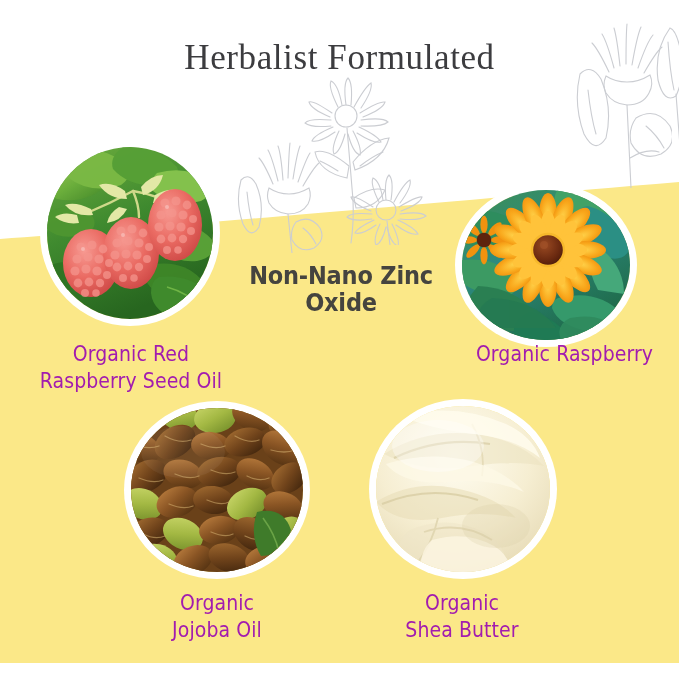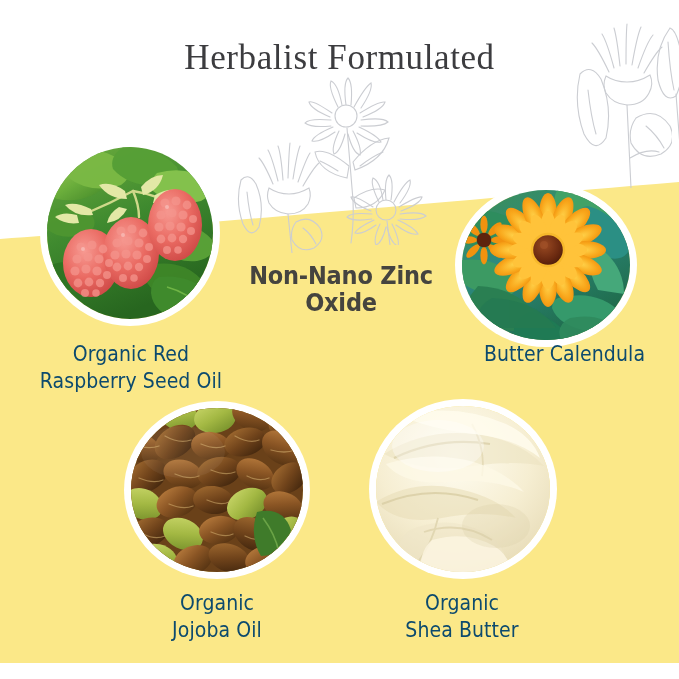--- a/index.html
+++ b/index.html
@@ -70,21 +70,21 @@
   .c-shea      { left:376px; top:406px; width:174px; height:166px; }
 
   
   .label {
     position:absolute;
     z-index:6;
     text-align:center;
     font-family:"DejaVu Sans Condensed","Liberation Sans", sans-serif;
     font-size:21px;
     line-height:27px;
-    color:#0c4a6e;
+    color:#a21caf;
     font-weight:300;
     letter-spacing:0.1px;
     white-space:pre-line;
   }
   .lbl-raspberry { left:0px;   top:341px; width:262px; }
   .lbl-calendula { left:450px; top:341px; width:229px; }
   .lbl-jojoba    { left:128px; top:590px; width:178px; }
   .lbl-shea      { left:372px; top:590px; width:180px; }
 </style>
 </head>
@@ -499,19 +499,19 @@
         <path d="M10 58 q44 -14 88 -2 q32 10 50 30 q-32 -14 -74 -10 q-46 4 -64 -18 Z" fill="#fdf8e6"></path>
         <path d="M56 134 q34 -10 62 6 q14 8 18 26 l-92 0 q0 -22 12 -32 Z" fill="#fbf5e0"></path>
       </g>
       <ellipse cx="62" cy="40" rx="46" ry="26" fill="#ffffff" opacity="0.35"></ellipse>
       <ellipse cx="120" cy="120" rx="34" ry="22" fill="#d7caa2" opacity="0.25"></ellipse>
     </svg>
   </div>
 
   <div class="label lbl-raspberry">Organic Red
 Raspberry Seed Oil</div>
-  <div class="label lbl-calendula">Butter Calendula</div>
+  <div class="label lbl-calendula">Organic Raspberry</div>
   <div class="label lbl-jojoba">Organic
 Jojoba Oil</div>
   <div class="label lbl-shea">Organic
 Shea Butter</div>
 
 </div>
 
 </body></html>

